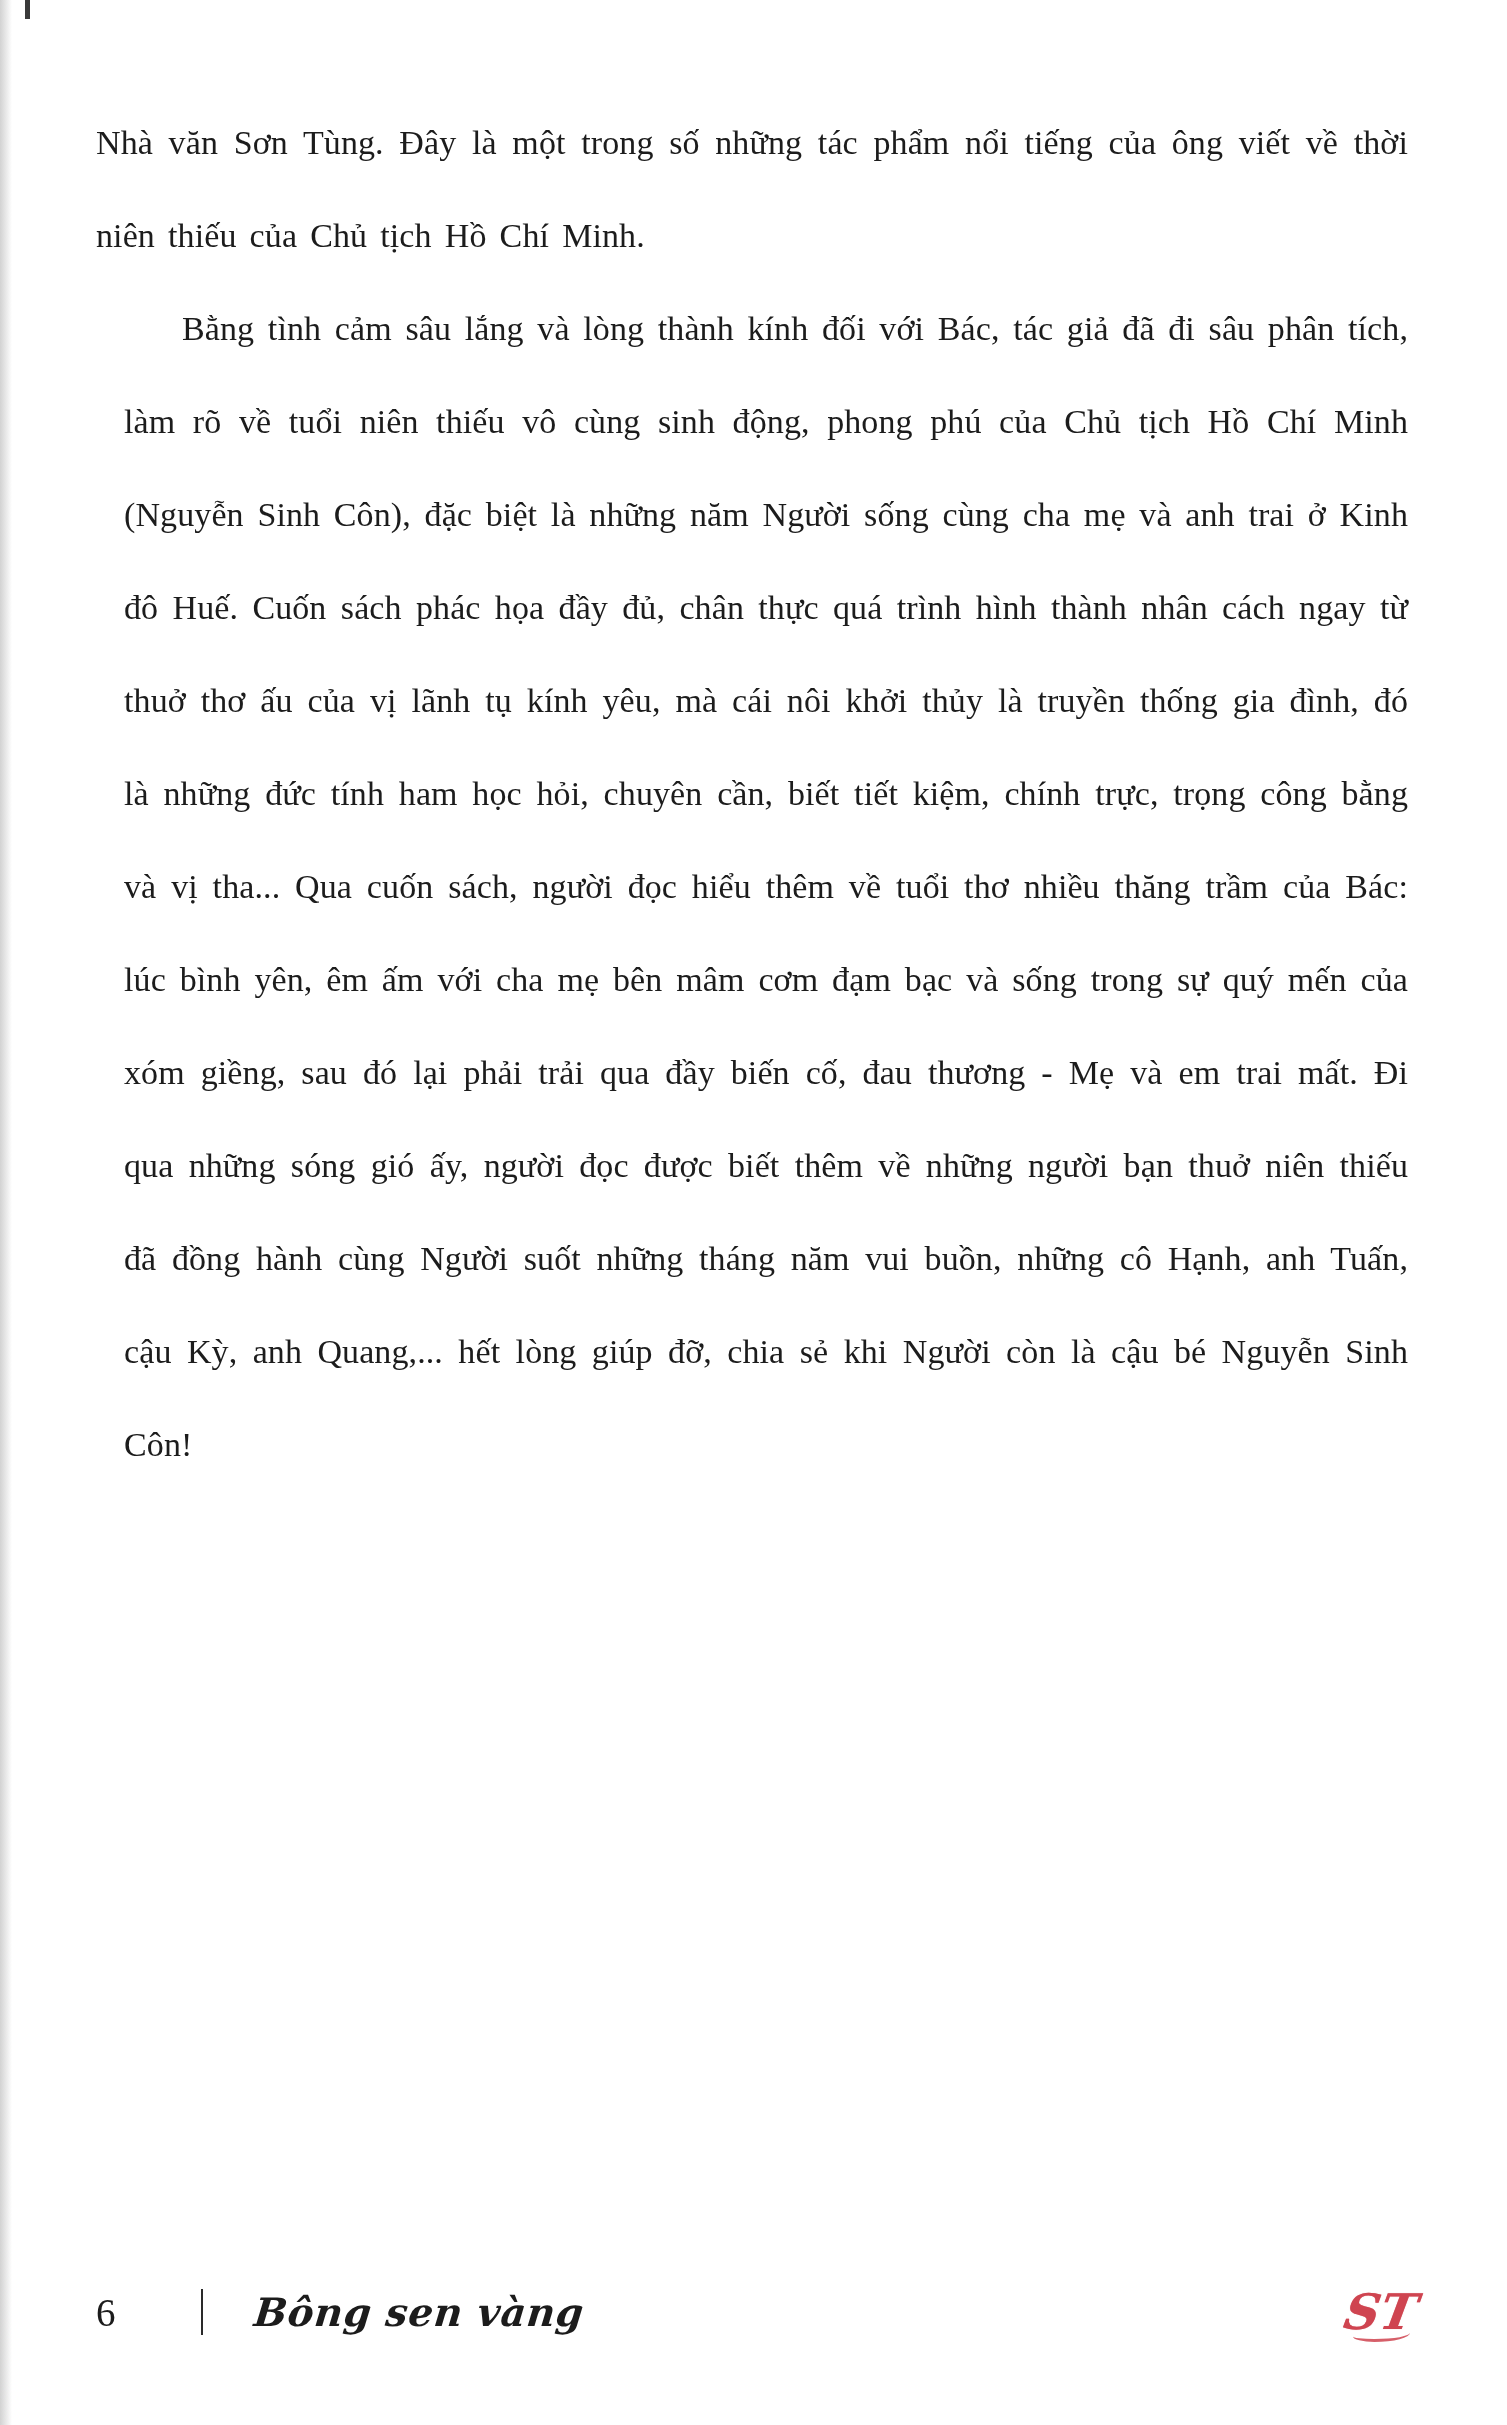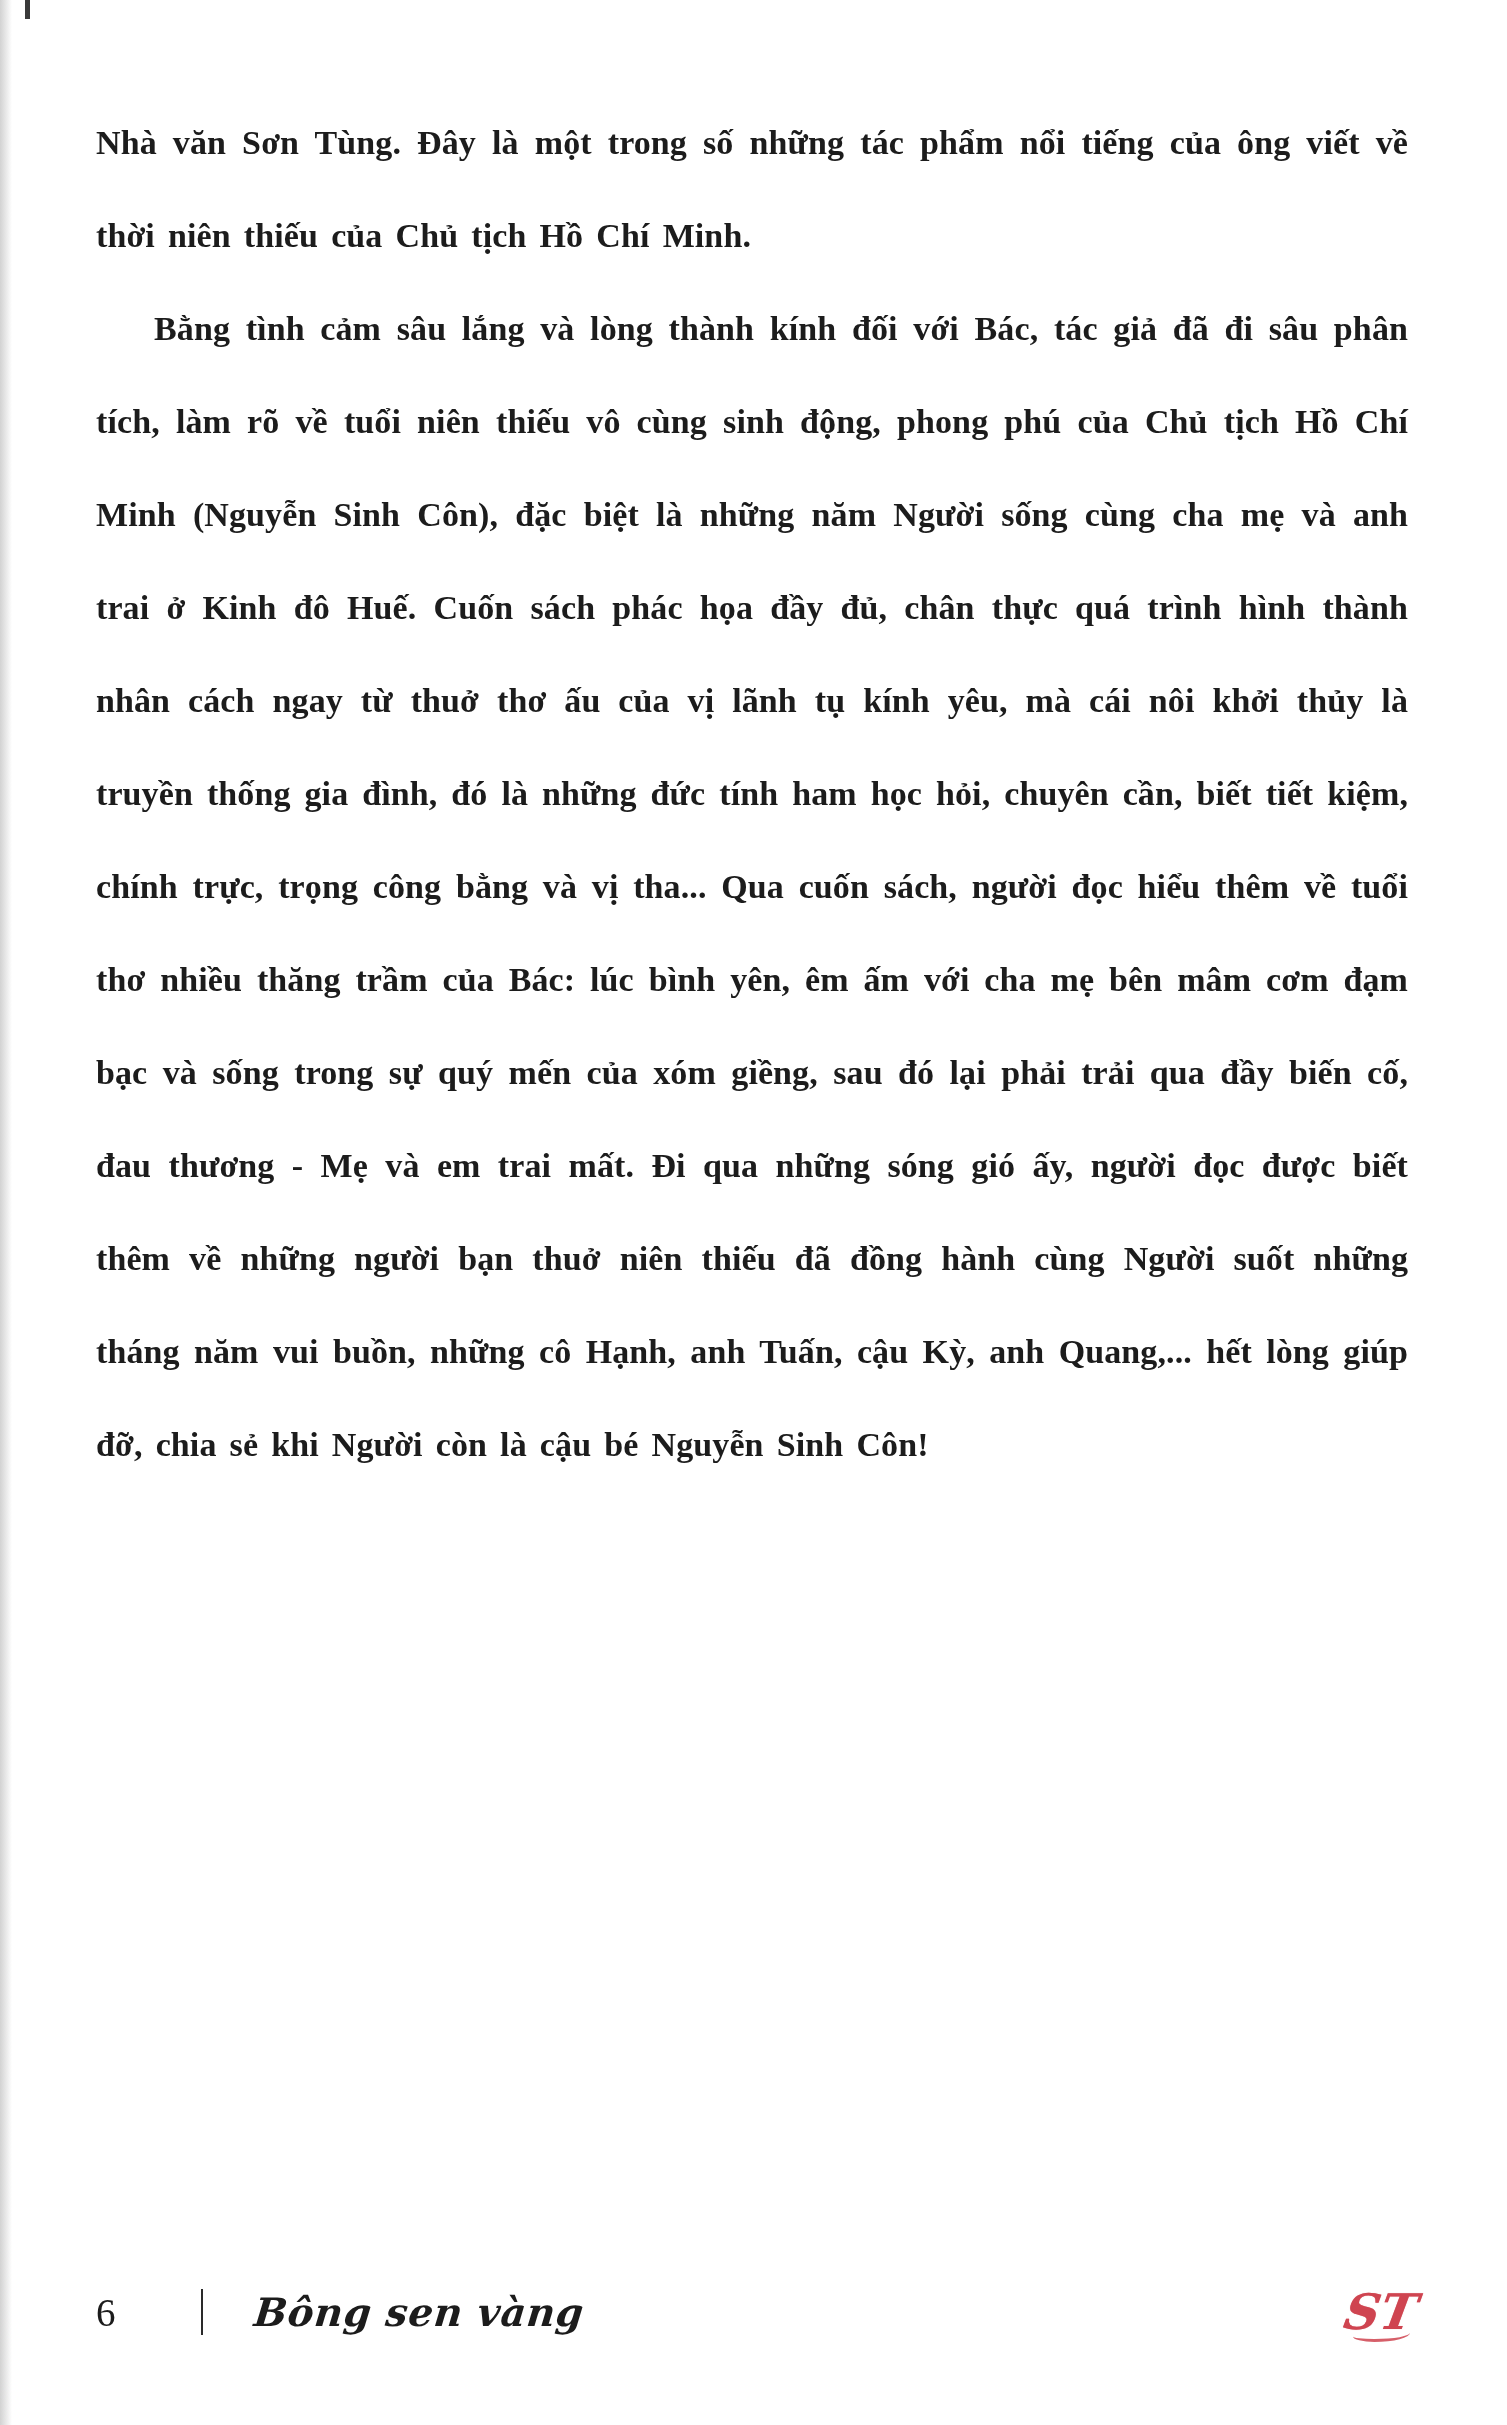--- a/index.html
+++ b/index.html
@@ -38,24 +38,24 @@
     right: 99px;
     top: 96px;
   }
   .text-block p {
     margin: 0;
     font-size: 34px;
     line-height: 93px;
     text-align: justify;
     word-spacing: 4.5px;
     letter-spacing: 0.1px;
-    font-weight: bold;
   }
   .text-block p.indent {
     text-indent: 58px;
+    margin-left: 28px;
   }
   .footer {
     position: absolute;
     left: 96px;
     right: 90px;
     bottom: 69px;
     height: 90px;
     display: flex;
     align-items: center;
   }

